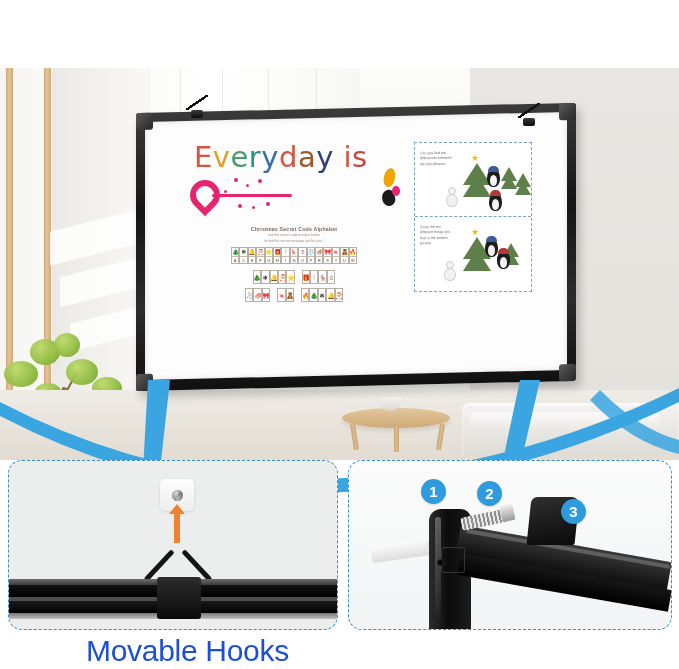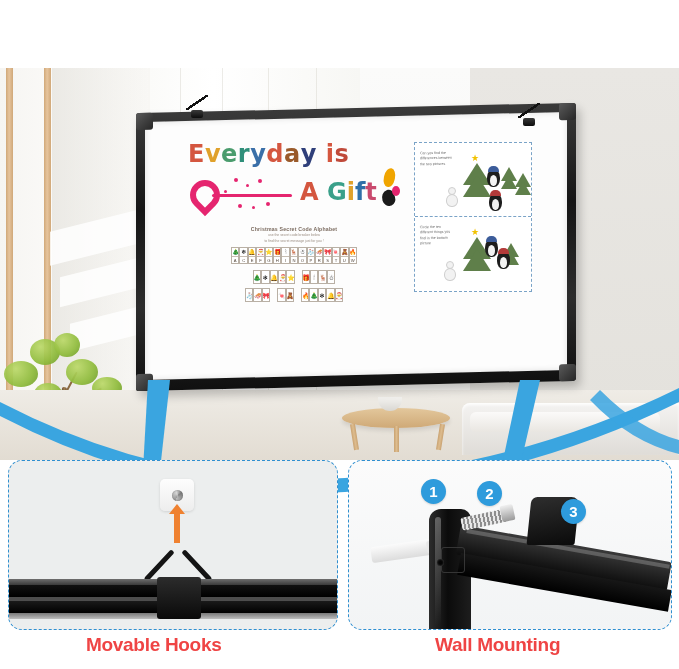--- a/index.html
+++ b/index.html
@@ -155,22 +155,22 @@
   }
   .hanger .clip {
     position: absolute; left: 7px; bottom: -2px; width: 12px; height: 8px;
     background: linear-gradient(180deg,#3a3a3a,#0d0d0d); border-radius: 2px;
   }
 
   
   .board-content { position: absolute; inset: 0; overflow: hidden; }
 
   .everyday { position: absolute; left: 52px; top: 32px; width: 215px; height: 78px; }
-  .ed-line1 { position: absolute; left: 0; top: 0; width: 215px;
-    font-size: 24px; font-weight: bold; font-family: "DejaVu Sans", sans-serif;
+  .ed-line1 { position: absolute; left: 6px; top: 0; width: 215px;
+    font-size: 29px; font-weight: normal; font-family: "DejaVu Sans", sans-serif;
     letter-spacing: 0.5px; white-space: nowrap; }
   .ed-line2 { position: absolute; left: 112px; top: 38px;
     font-size: 24px; font-weight: bold; font-family: "DejaVu Sans", sans-serif;
     white-space: nowrap; }
   .ed-line1 span, .ed-line2 span { display: inline-block; }
   .swirl {
     position: absolute; left: 2px; top: 36px; width: 102px; height: 38px;
   }
   .swirl-heart {
     position: absolute; left: 0; top: 4px; width: 30px; height: 30px;
@@ -255,22 +255,22 @@
   .panel {
     position: absolute; border: 1.6px dashed #2f8fd0; border-radius: 14px;
     background: #eceeee;
     overflow: hidden;
   }
   .panel-left  { left: 8px;   top: 460px; width: 330px; height: 170px; }
   .panel-right { left: 348px; top: 460px; width: 324px; height: 170px;
     background: linear-gradient(180deg,#fbfbfb,#f2f4f5); }
 
   .caption {
-    position: absolute; top: 634px; font-size: 19px; font-weight: bold;
-    color: #ef4444; letter-spacing: -0.3px; white-space: nowrap;
+    position: absolute; top: 634px; font-size: 30px; font-weight: normal;
+    color: #1d4ed8; letter-spacing: -0.3px; white-space: nowrap;
   }
   .cap-left  { left: 86px; }
   .cap-right { left: 435px; }
 
   
   .anchor-plate {
     position: absolute; left: 151px; top: 18px; width: 34px; height: 32px;
     background: linear-gradient(180deg,#fdfdfd,#ededed);
     border-radius: 5px; box-shadow: 0 1px 3px rgba(0,0,0,.12);
   }
@@ -446,21 +446,20 @@
     </div>
     <div class="hanger" style="left:380px; top:-6px;">
       <div class="tri"></div>
       <div class="clip"></div>
     </div>
 
     <div class="board-content">
 
       <div class="everyday">
         <div class="ed-line1" id="ed-line1"><span style="color: rgb(212, 86, 63);">E</span><span style="color: rgb(224, 161, 43);">v</span><span style="color: rgb(74, 156, 109);">e</span><span style="color: rgb(47, 143, 122);">r</span><span style="color: rgb(58, 111, 168);">y</span><span style="color: rgb(212, 86, 63);">d</span><span style="color: rgb(154, 90, 42);">a</span><span style="color: rgb(47, 63, 122);">y</span><span style="color: rgb(0, 0, 0);">&nbsp;</span><span style="color: rgb(212, 86, 63);">i</span><span style="color: rgb(192, 74, 58);">s</span></div>
-        <div class="ed-line2" id="ed-line2"><span style="color: rgb(212, 86, 63);">A</span><span style="color: rgb(0, 0, 0);">&nbsp;</span><span style="color: rgb(58, 160, 138);">G</span><span style="color: rgb(224, 161, 43);">i</span><span style="color: rgb(47, 111, 168);">f</span><span style="color: rgb(201, 74, 110);">t</span></div>
         <div class="swirl">
           <div class="swirl-heart"></div>
           <div class="swirl-line"></div>
           <div class="dot" style="left:44px; top:2px;  width:4px; height:4px;"></div>
           <div class="dot" style="left:56px; top:8px;  width:3px; height:3px;"></div>
           <div class="dot" style="left:68px; top:3px;  width:4px; height:4px;"></div>
           <div class="dot" style="left:48px; top:28px; width:4px; height:4px;"></div>
           <div class="dot" style="left:62px; top:30px; width:3px; height:3px;"></div>
           <div class="dot" style="left:76px; top:26px; width:4px; height:4px;"></div>
           <div class="dot" style="left:34px; top:14px; width:3px; height:3px;"></div>
@@ -671,15 +670,14 @@
     <div class="arm-hl"></div>
     <div class="corner-notch"></div>
     <div class="hole"></div>
     <div class="screw"></div>
     <div class="screw-head"></div>
     <div class="bracket"></div>
     <div class="badge badge-1">1</div>
     <div class="badge badge-2">2</div>
     <div class="badge badge-3">3</div>
   </div>
-  <div class="caption cap-right">Wall Mounting</div>
 
 </div>
 
 </body></html>

